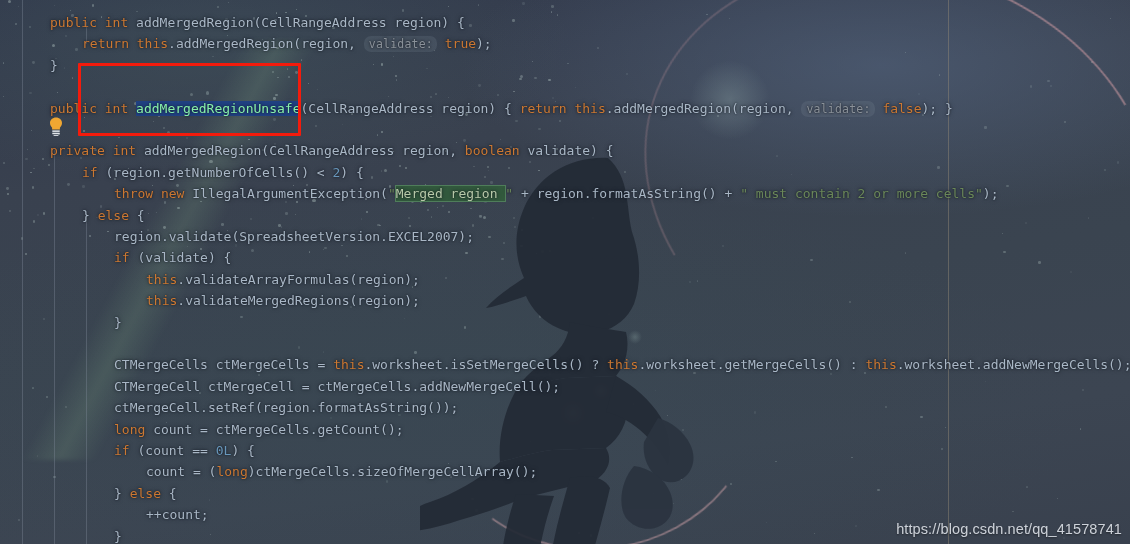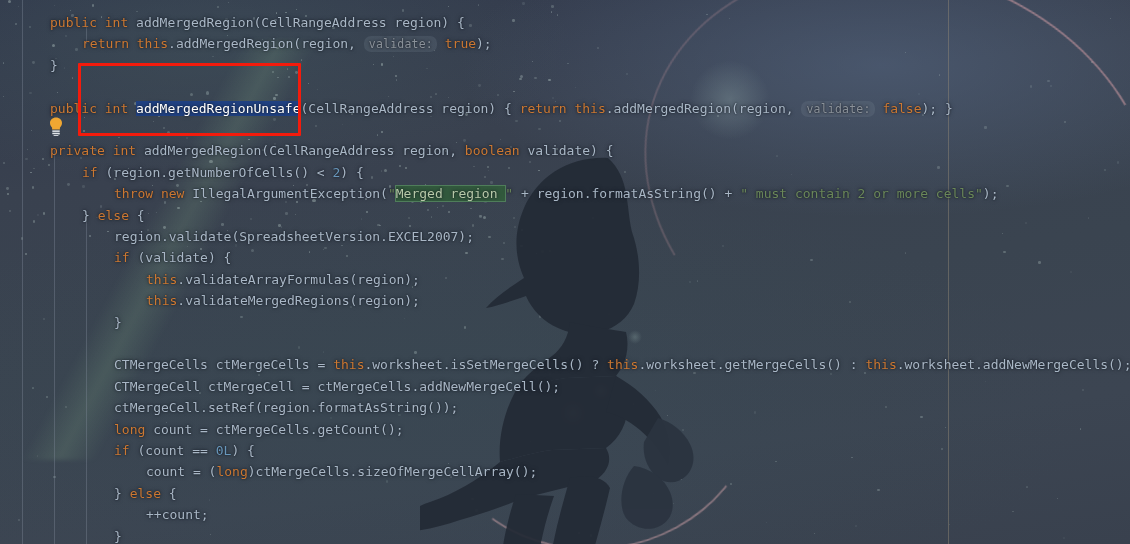--- a/index.html
+++ b/index.html
@@ -95,21 +95,21 @@
   
   .hint{
     color:#8a9199;
     background:rgba(125,135,148,.22);
     border-radius:7px;
     padding:1px 4px 1px 5px;
     font-size:11.5px;
     letter-spacing:.2px;
   }
   
-  .sel{background:#214283;color:#ffffff;}
+  .sel{background:#214283;color:#86efac;}
   .caret{
     display:inline-block;width:1px;height:15px;vertical-align:-3px;
     background:#e8eef5;margin:0 -1px 0 0;
   }
   
   .match{background:#32593d;color:#b7c9a8;outline:1px solid #4f7d5a;}
 
   
   #redbox{
     position:absolute; left:78px; top:63px; width:223px; height:73px;
@@ -575,14 +575,15 @@
         <rect x="4.6" y="17.9" width="4.8" height="1.1" fill="#c9ced5"></rect>
       </svg>
     </div>
 
     
     <div id="code-lines"><div class="ln" style="top: 12px; padding-left: 50px;"><span class="kw">public</span><span class="pn"> </span><span class="kw">int</span><span class="id"> addMergedRegion(CellRangeAddress region) {</span></div><div class="ln" style="top: 33.4px; padding-left: 82px;"><span class="kw">return </span><span class="kw">this</span><span class="id">.addMergedRegion(region, </span><span class="hint">validate:</span><span class="id"> </span><span class="kw">true</span><span class="id">);</span></div><div class="ln" style="top: 54.8px; padding-left: 50px;"><span class="id">}</span></div><div class="ln" style="top: 76.2px; padding-left: 18px;"></div><div class="ln" style="top: 97.6px; padding-left: 50px;"><span class="kw">public</span><span class="pn"> </span><span class="kw">int</span><span class="id"> </span><span class="sel">addMergedRegionUnsafe</span><span class="caret"></span><span class="id">(CellRangeAddress region) </span><span class="id">{ </span><span class="kw">return </span><span class="kw">this</span><span class="id">.addMergedRegion(region, </span><span class="hint">validate:</span><span class="id"> </span><span class="kw">false</span><span class="id">); }</span></div><div class="ln" style="top: 119px; padding-left: 18px;"></div><div class="ln" style="top: 140.4px; padding-left: 50px;"><span class="kw">private</span><span class="pn"> </span><span class="kw">int</span><span class="id"> addMergedRegion(CellRangeAddress region, </span><span class="kw">boolean</span><span class="id"> validate) {</span></div><div class="ln" style="top: 161.8px; padding-left: 82px;"><span class="kw">if</span><span class="id"> (region.getNumberOfCells() &lt; </span><span class="num">2</span><span class="id">) {</span></div><div class="ln" style="top: 183.2px; padding-left: 114px;"><span class="kw">throw</span><span class="id"> </span><span class="kw">new</span><span class="id"> IllegalArgumentException(</span><span class="str">"</span><span class="match">Merged region </span><span class="str">"</span><span class="id"> + region.formatAsString() + </span><span class="str">" must contain 2 or more cells"</span><span class="id">);</span></div><div class="ln" style="top: 204.6px; padding-left: 82px;"><span class="id">} </span><span class="kw">else</span><span class="id"> {</span></div><div class="ln" style="top: 226px; padding-left: 114px;"><span class="id">region.validate(SpreadsheetVersion.EXCEL2007);</span></div><div class="ln" style="top: 247.4px; padding-left: 114px;"><span class="kw">if</span><span class="id"> (validate) {</span></div><div class="ln" style="top: 268.8px; padding-left: 146px;"><span class="kw">this</span><span class="id">.validateArrayFormulas(region);</span></div><div class="ln" style="top: 290.2px; padding-left: 146px;"><span class="kw">this</span><span class="id">.validateMergedRegions(region);</span></div><div class="ln" style="top: 311.6px; padding-left: 114px;"><span class="id">}</span></div><div class="ln" style="top: 333px; padding-left: 18px;"></div><div class="ln" style="top: 354.4px; padding-left: 114px;"><span class="id">CTMergeCells ctMergeCells = </span><span class="kw">this</span><span class="id">.worksheet.isSetMergeCells() ? </span><span class="kw">this</span><span class="id">.worksheet.getMergeCells() : </span><span class="kw">this</span><span class="id">.worksheet.addNewMergeCells();</span></div><div class="ln" style="top: 375.8px; padding-left: 114px;"><span class="id">CTMergeCell ctMergeCell = ctMergeCells.addNewMergeCell();</span></div><div class="ln" style="top: 397.2px; padding-left: 114px;"><span class="id">ctMergeCell.setRef(region.formatAsString());</span></div><div class="ln" style="top: 418.6px; padding-left: 114px;"><span class="kw">long</span><span class="id"> count = ctMergeCells.getCount();</span></div><div class="ln" style="top: 440px; padding-left: 114px;"><span class="kw">if</span><span class="id"> (count == </span><span class="num">0L</span><span class="id">) {</span></div><div class="ln" style="top: 461.4px; padding-left: 146px;"><span class="id">count = (</span><span class="kw">long</span><span class="id">)ctMergeCells.sizeOfMergeCellArray();</span></div><div class="ln" style="top: 482.8px; padding-left: 114px;"><span class="id">} </span><span class="kw">else</span><span class="id"> {</span></div><div class="ln" style="top: 504.2px; padding-left: 146px;"><span class="id">++count</span><span class="id">;</span></div><div class="ln" style="top: 525.6px; padding-left: 114px;"><span class="id">}</span></div></div>
   </div>
 
   <div id="redbox"></div>
 
+  <div id="watermark">https://blog.csdn.net/qq_41578741</div>
 
 </div>
 
 </body></html>

